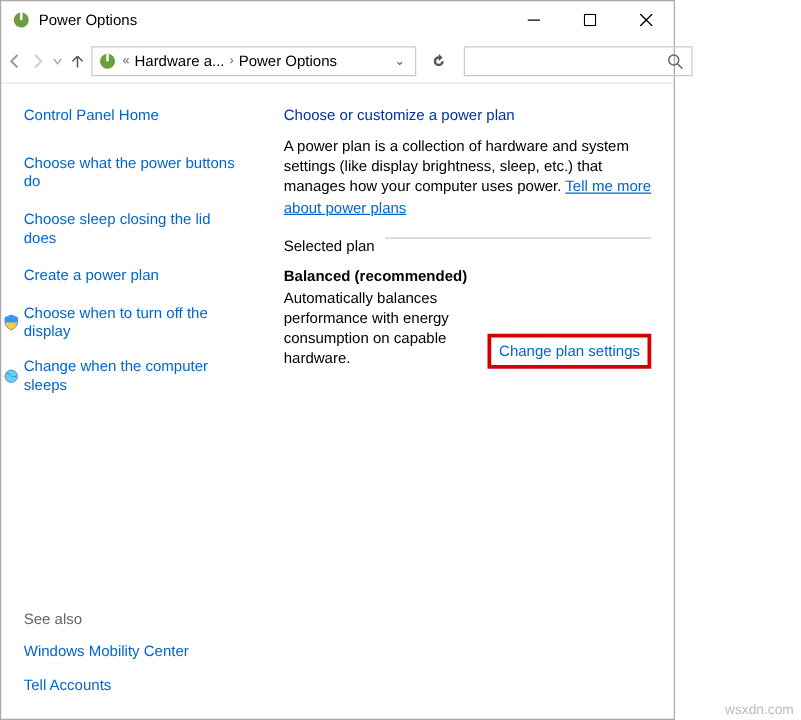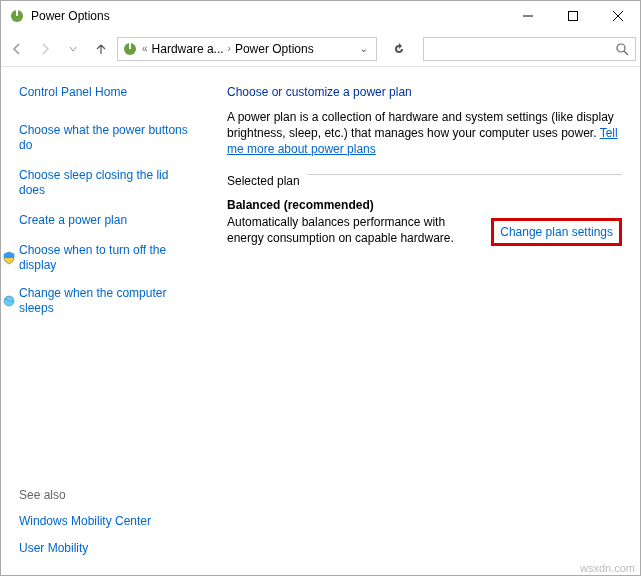--- a/index.html
+++ b/index.html
@@ -1,17 +1,17 @@
 <!DOCTYPE html>
 <html><head>
   <meta charset="utf-8">
   <style>
     * { box-sizing: border-box; margin: 0; padding: 0; }
     body { font-family: "Segoe UI", Tahoma, sans-serif; font-size: 12px; background: #fff; width: 641px; height: 576px; position: relative; }
-    .window { border: 1px solid #aaa; width: 641px; height: 576px; display: flex; flex-direction: column; }
+    .window { border: 1px solid #aaa; width: 540px; height: 576px; display: flex; flex-direction: column; }
     .titlebar { display: flex; align-items: center; height: 30px; padding-left: 8px; }
     .titlebar-icon { width: 16px; height: 16px; margin-right: 6px; display: inline-flex; align-items: center; justify-content: center; }
     .titlebar-text { flex: 1; font-size: 12px; }
     .win-controls { display: flex; }
     .win-btn { width: 45px; height: 30px; display: flex; align-items: center; justify-content: center; background: transparent; border: none; font-size: 13px; }
     .navbar { display: flex; align-items: center; height: 36px; padding: 0 4px; border-bottom: 1px solid #e5e5e5; gap: 4px; }
     .nav-btn { width: 24px; height: 24px; display: flex; align-items: center; justify-content: center; background: transparent; border: none; color: #999; }
     .breadcrumb { display: flex; align-items: center; border: 1px solid #ccc; height: 24px; padding: 0 4px; flex: 0 0 260px; font-size: 12px; gap: 4px; }
     .bc-sep { color: #666; font-size: 10px; }
     .bc-item { color: #000; white-space: nowrap; }
@@ -146,21 +146,21 @@
             <svg width="14" height="14" viewBox="0 0 14 14">
               <circle cx="7" cy="7" r="5" fill="#6cf" stroke="#369" stroke-width="0.5"></circle>
               <path d="M3 5 Q5 4 6 6 Q7 8 9 7 Q11 6 11 8" fill="#393"></path>
             </svg>
           </span>
         <a href="#" class="side-link" style="margin-bottom:0">Change when the computer sleeps</a>
       </div>
       <div class="side-spacer"></div>
       <div class="see-also">See also</div>
       <a href="#" class="side-link" style="margin-bottom:12px">Windows Mobility Center</a>
-      <a href="#" class="side-link" style="margin-bottom:8px">User Mobility</a>
+      <a href="#" class="side-link" style="margin-bottom:8px">Tell Accounts</a>
     </div>
 
     <div class="content">
       <h1 class="heading">Choose or customize a power plan</h1>
       <p class="desc">
         <span>A power plan is a collection of hardware and system settings (like display brightness, sleep, etc.) that manages how your computer uses power. </span><a href="#" class="inline-link">Tell me more about power plans</a>
       </p>
       <div class="section-label">
         <span>Selected plan</span>
         <span class="line"></span>

